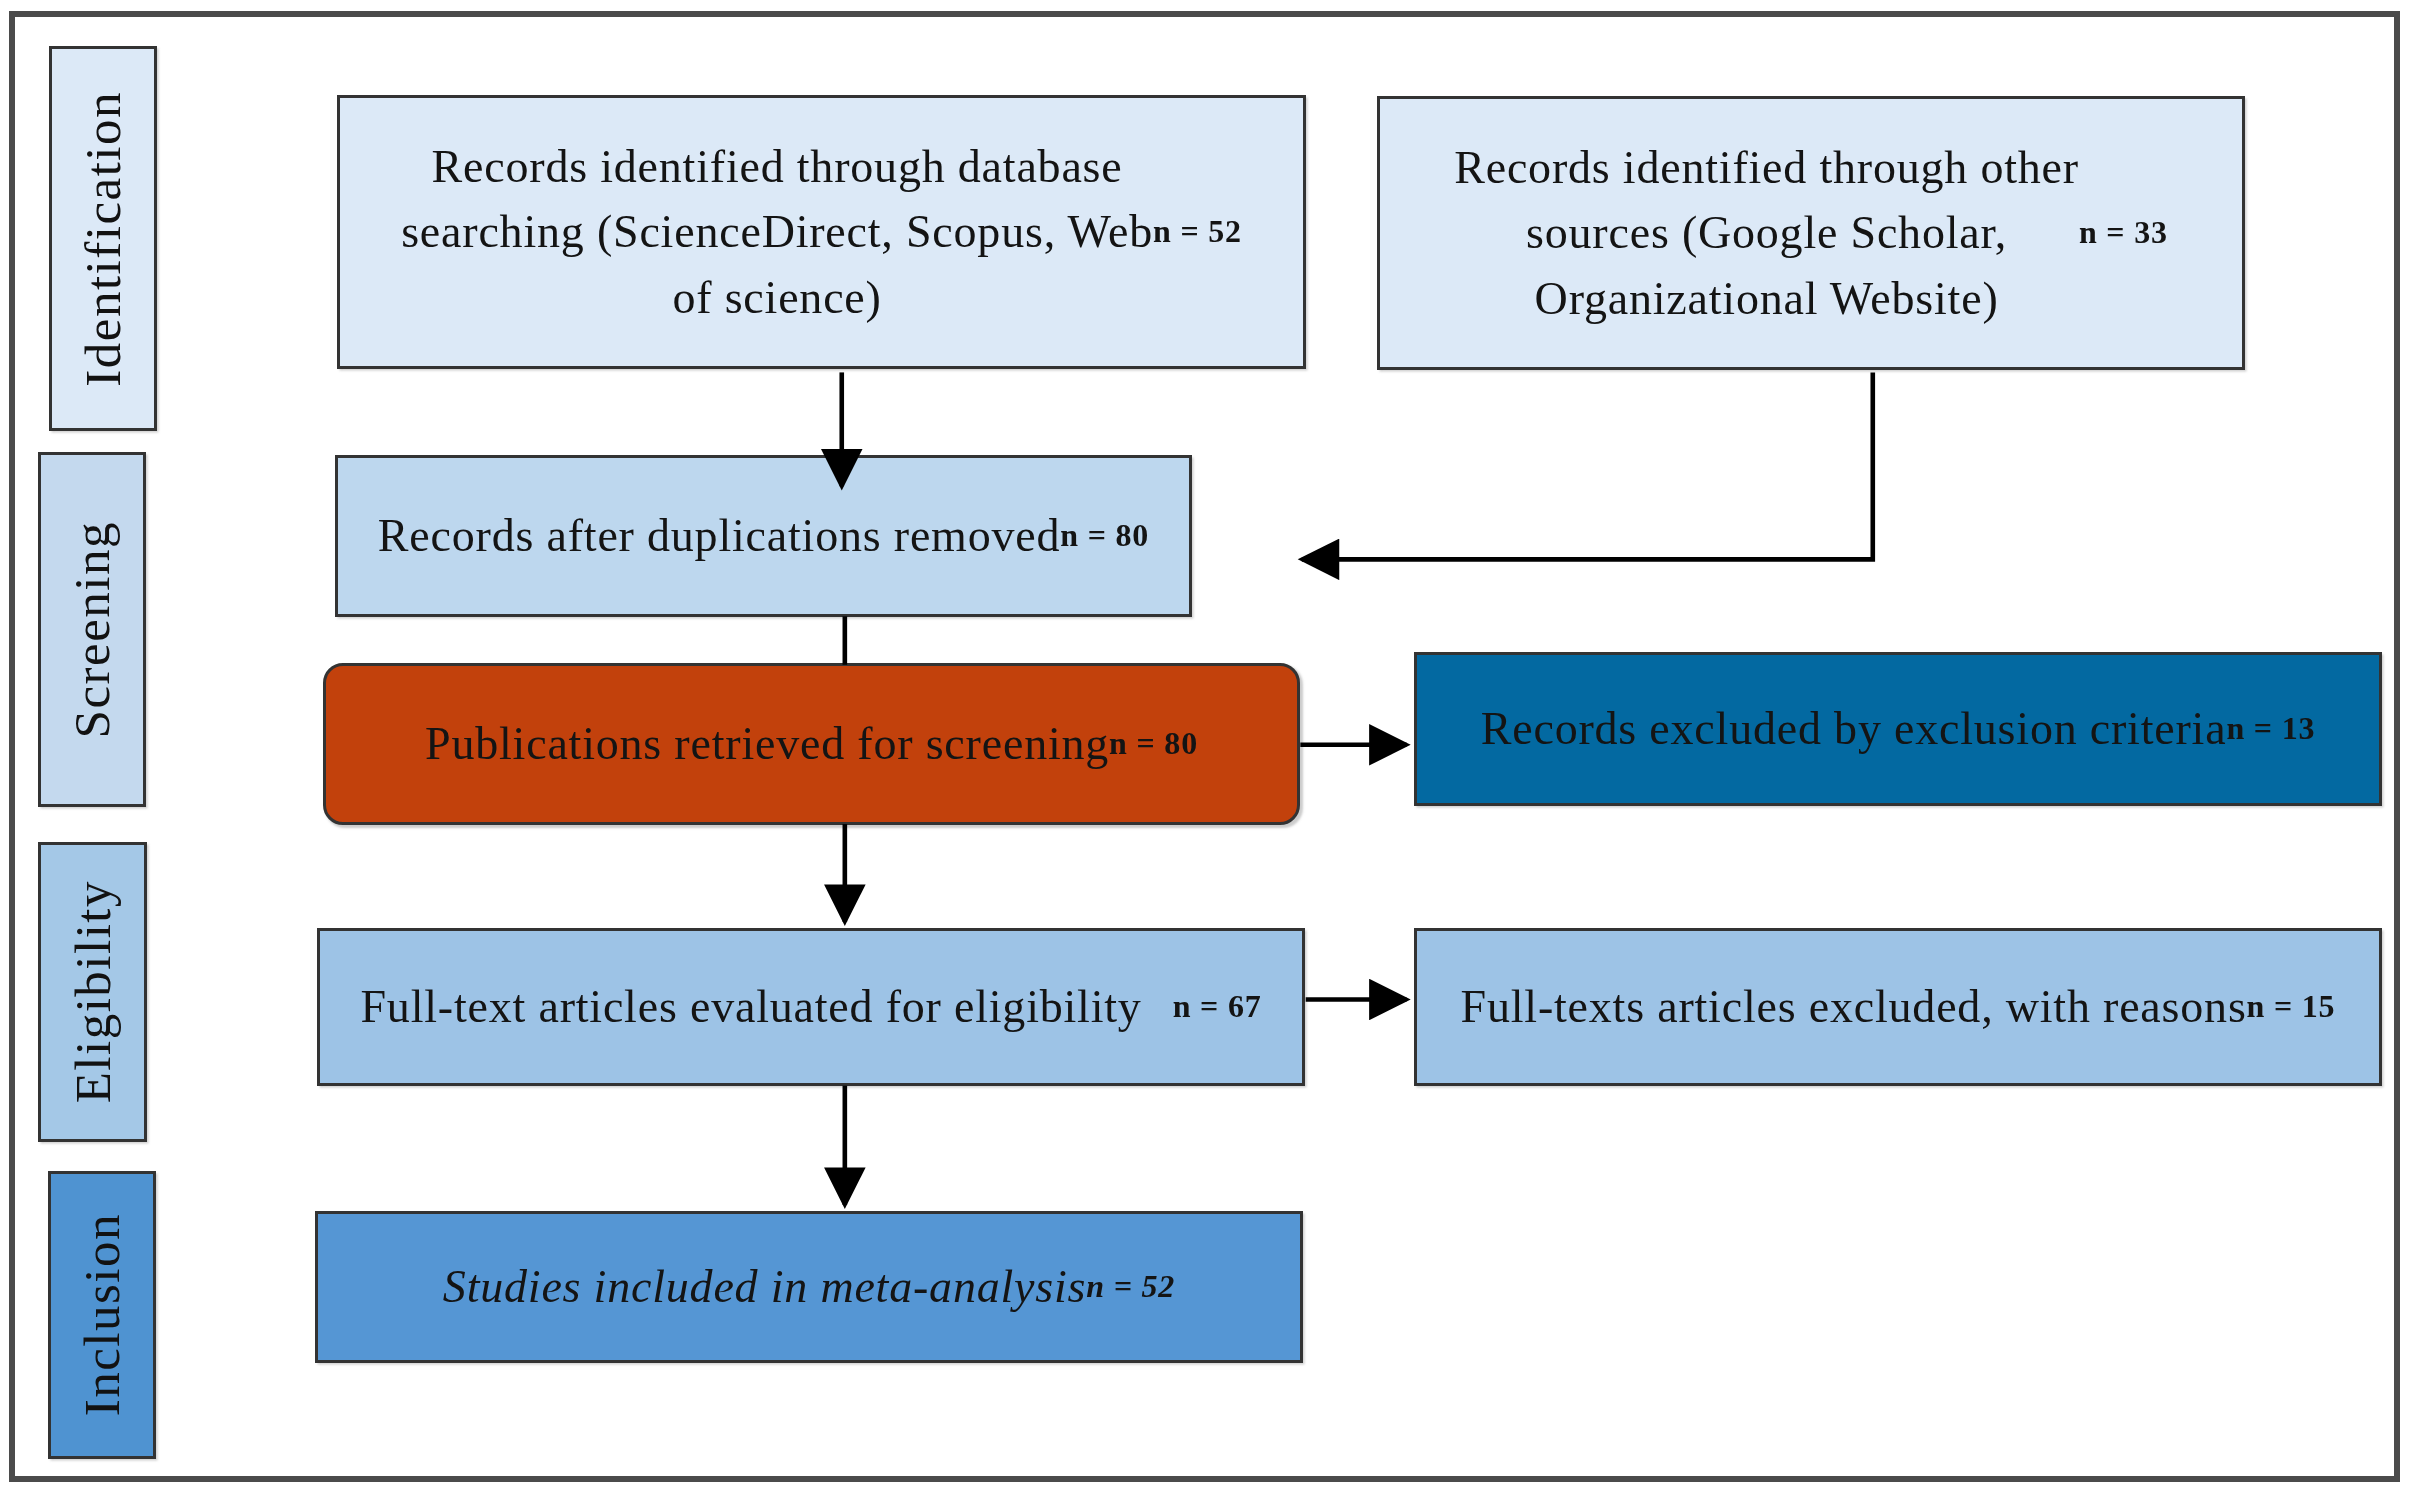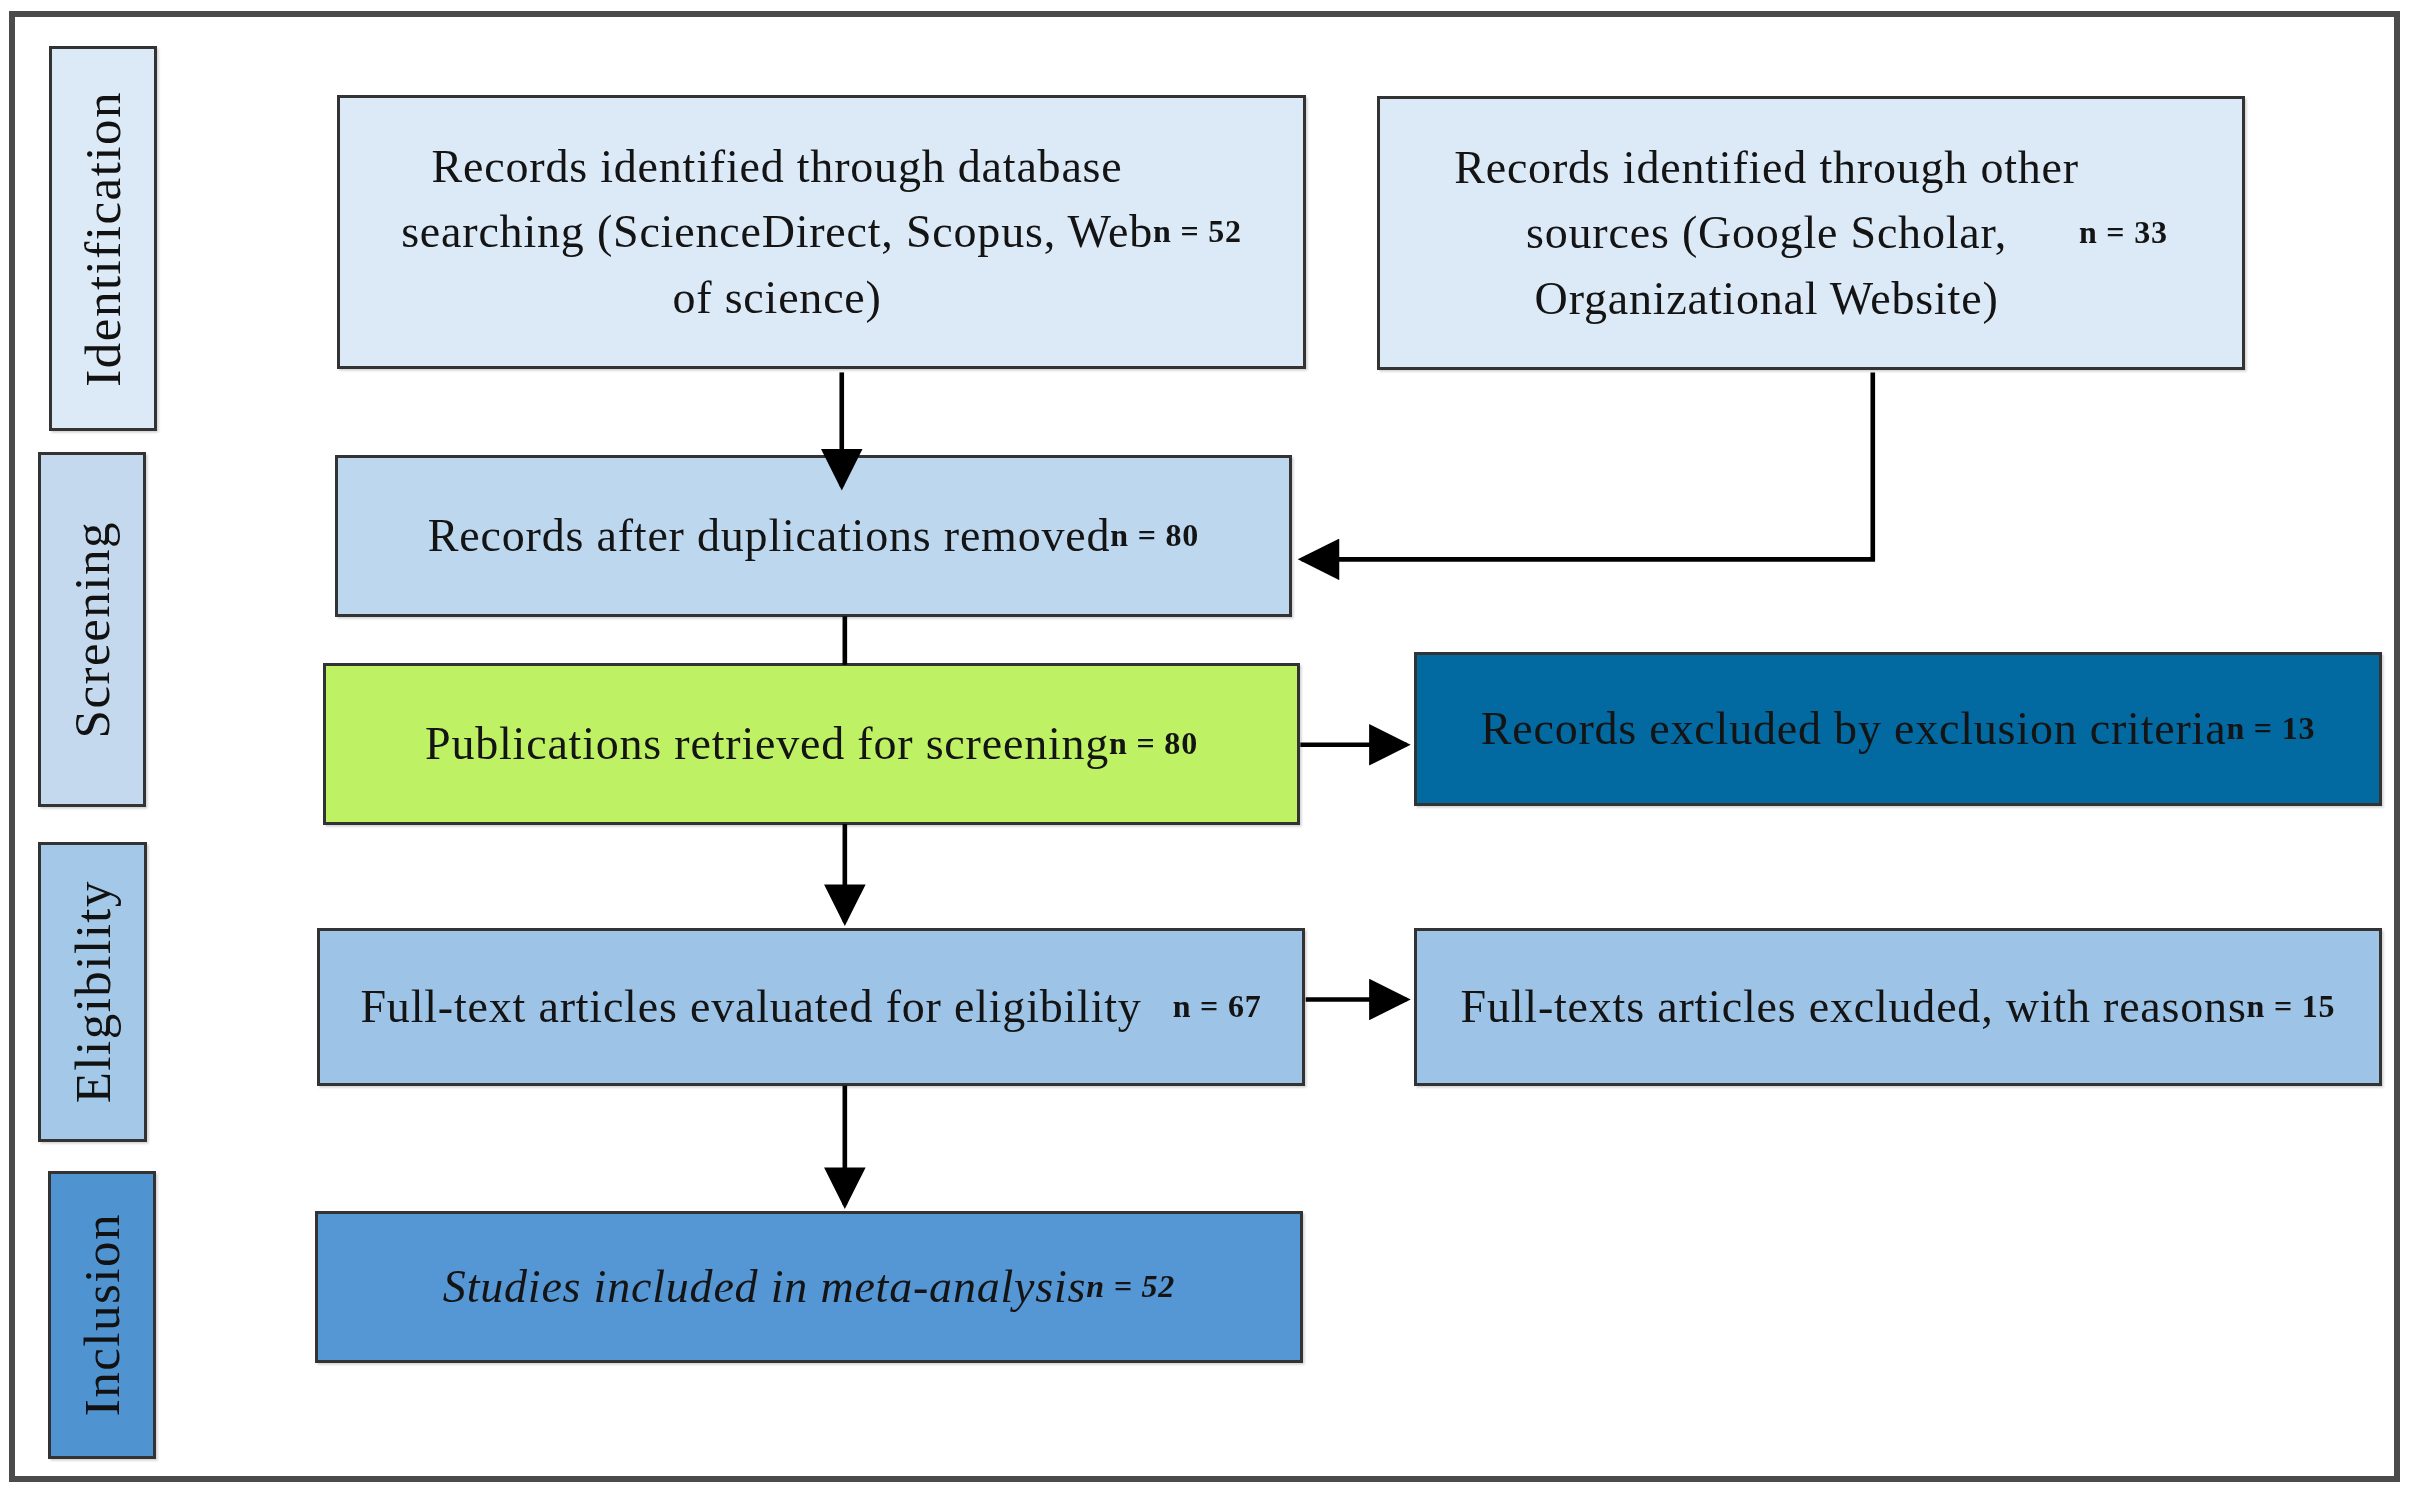--- a/index.html
+++ b/index.html
@@ -41,22 +41,22 @@
 
   
   #stage-identification{left:49px;top:46px;width:108px;height:385px;background:#dce9f7;}
   #stage-screening{left:38px;top:452px;width:108px;height:355px;background:#c4d9ee;}
   #stage-eligibility{left:38px;top:842px;width:109px;height:300px;background:#a4c8e7;}
   #stage-inclusion{left:48px;top:1171px;width:108px;height:288px;background:#4f93d1;}
 
   
   #box-db{left:337px;top:95px;width:969px;height:274px;background:#dce9f7;}
   #box-other{left:1377px;top:96px;width:868px;height:274px;background:#dce9f7;}
-  #box-dedup{left:335px;top:455px;width:957px;height:162px;background:#bdd7ee;text-align:right;}
-  #box-screen{left:323px;top:663px;width:977px;height:162px;background:#bef264;}
+  #box-dedup{left:335px;top:455px;width:857px;height:162px;background:#bdd7ee;text-align:right;}
+  #box-screen{left:323px;top:663px;width:977px;height:162px;background:#c2410c;border-radius:20px;}
   #box-excluded{left:1414px;top:652px;width:968px;height:154px;background:#0369a1;}
   #box-fulltext{left:317px;top:928px;width:988px;height:158px;background:#9dc3e6;gap:31px;}
   #box-ft-excl{left:1414px;top:928px;width:968px;height:158px;background:#9dc3e6;font-family:Liberation Serif, serif;}
   #box-included{left:315px;top:1211px;width:988px;height:152px;background:#5596d4;font-style:italic;}
 </style>
 </head>
 <body>
 
 <div class="canvas">
 

